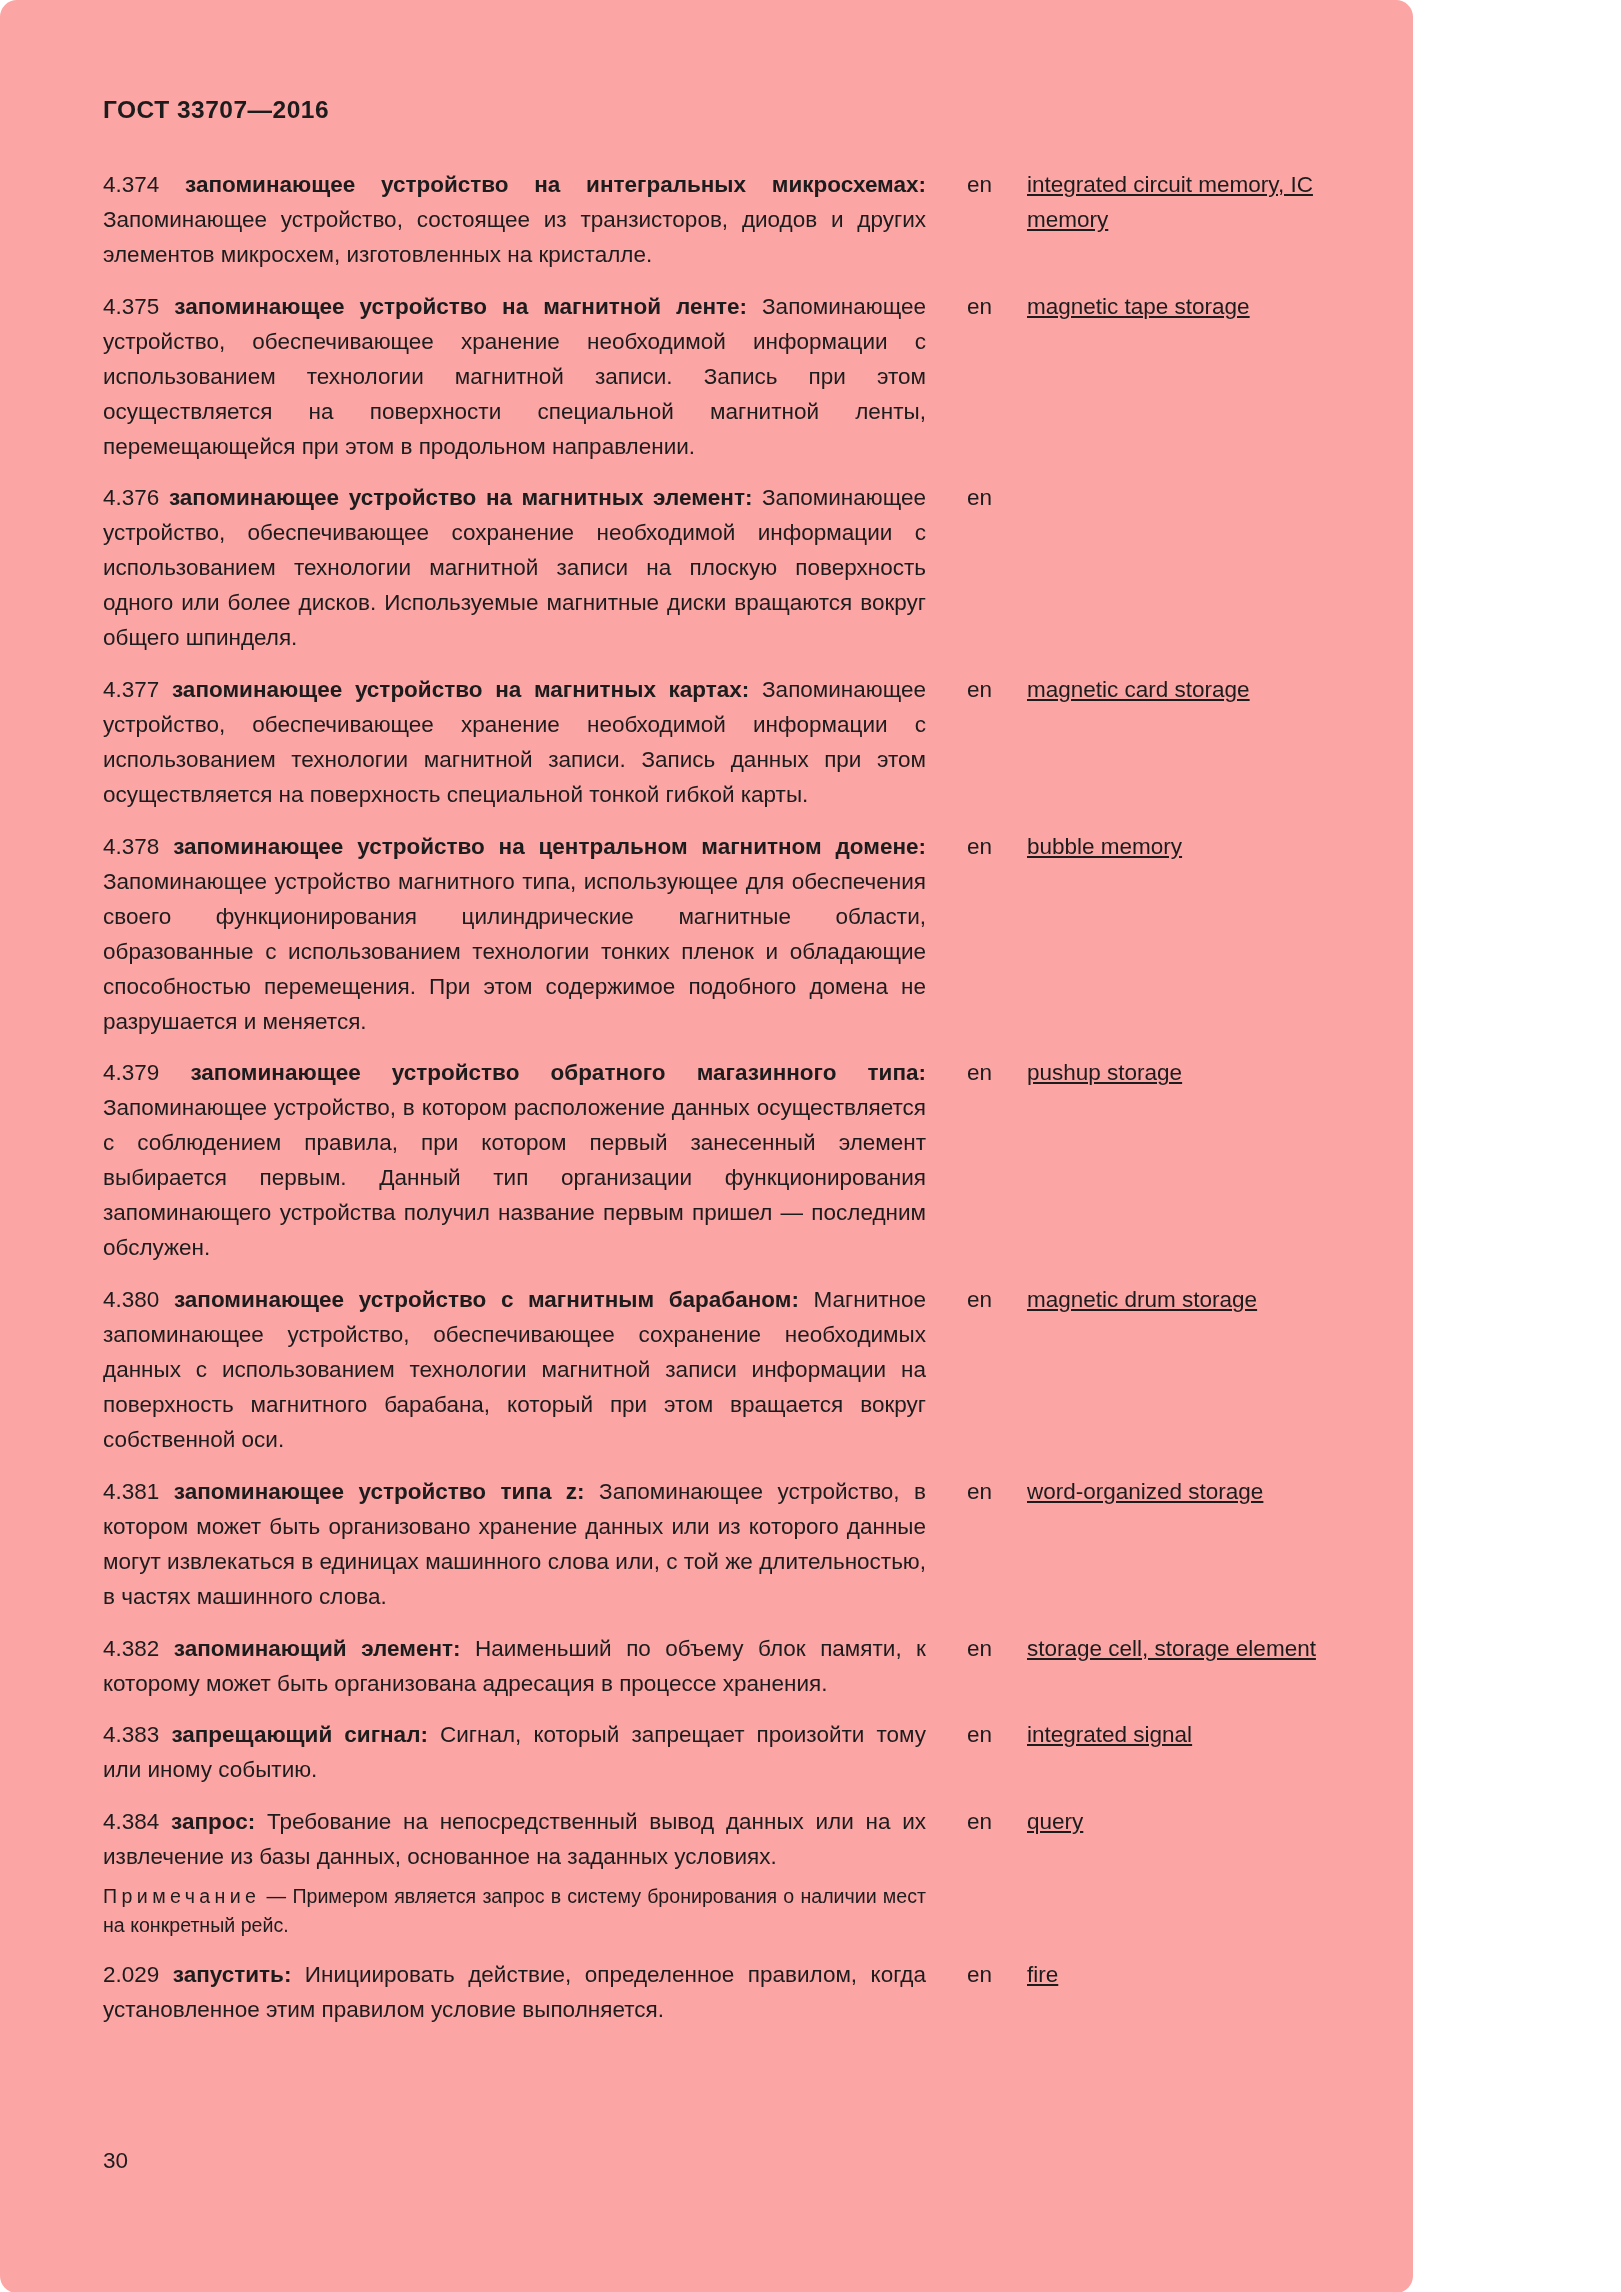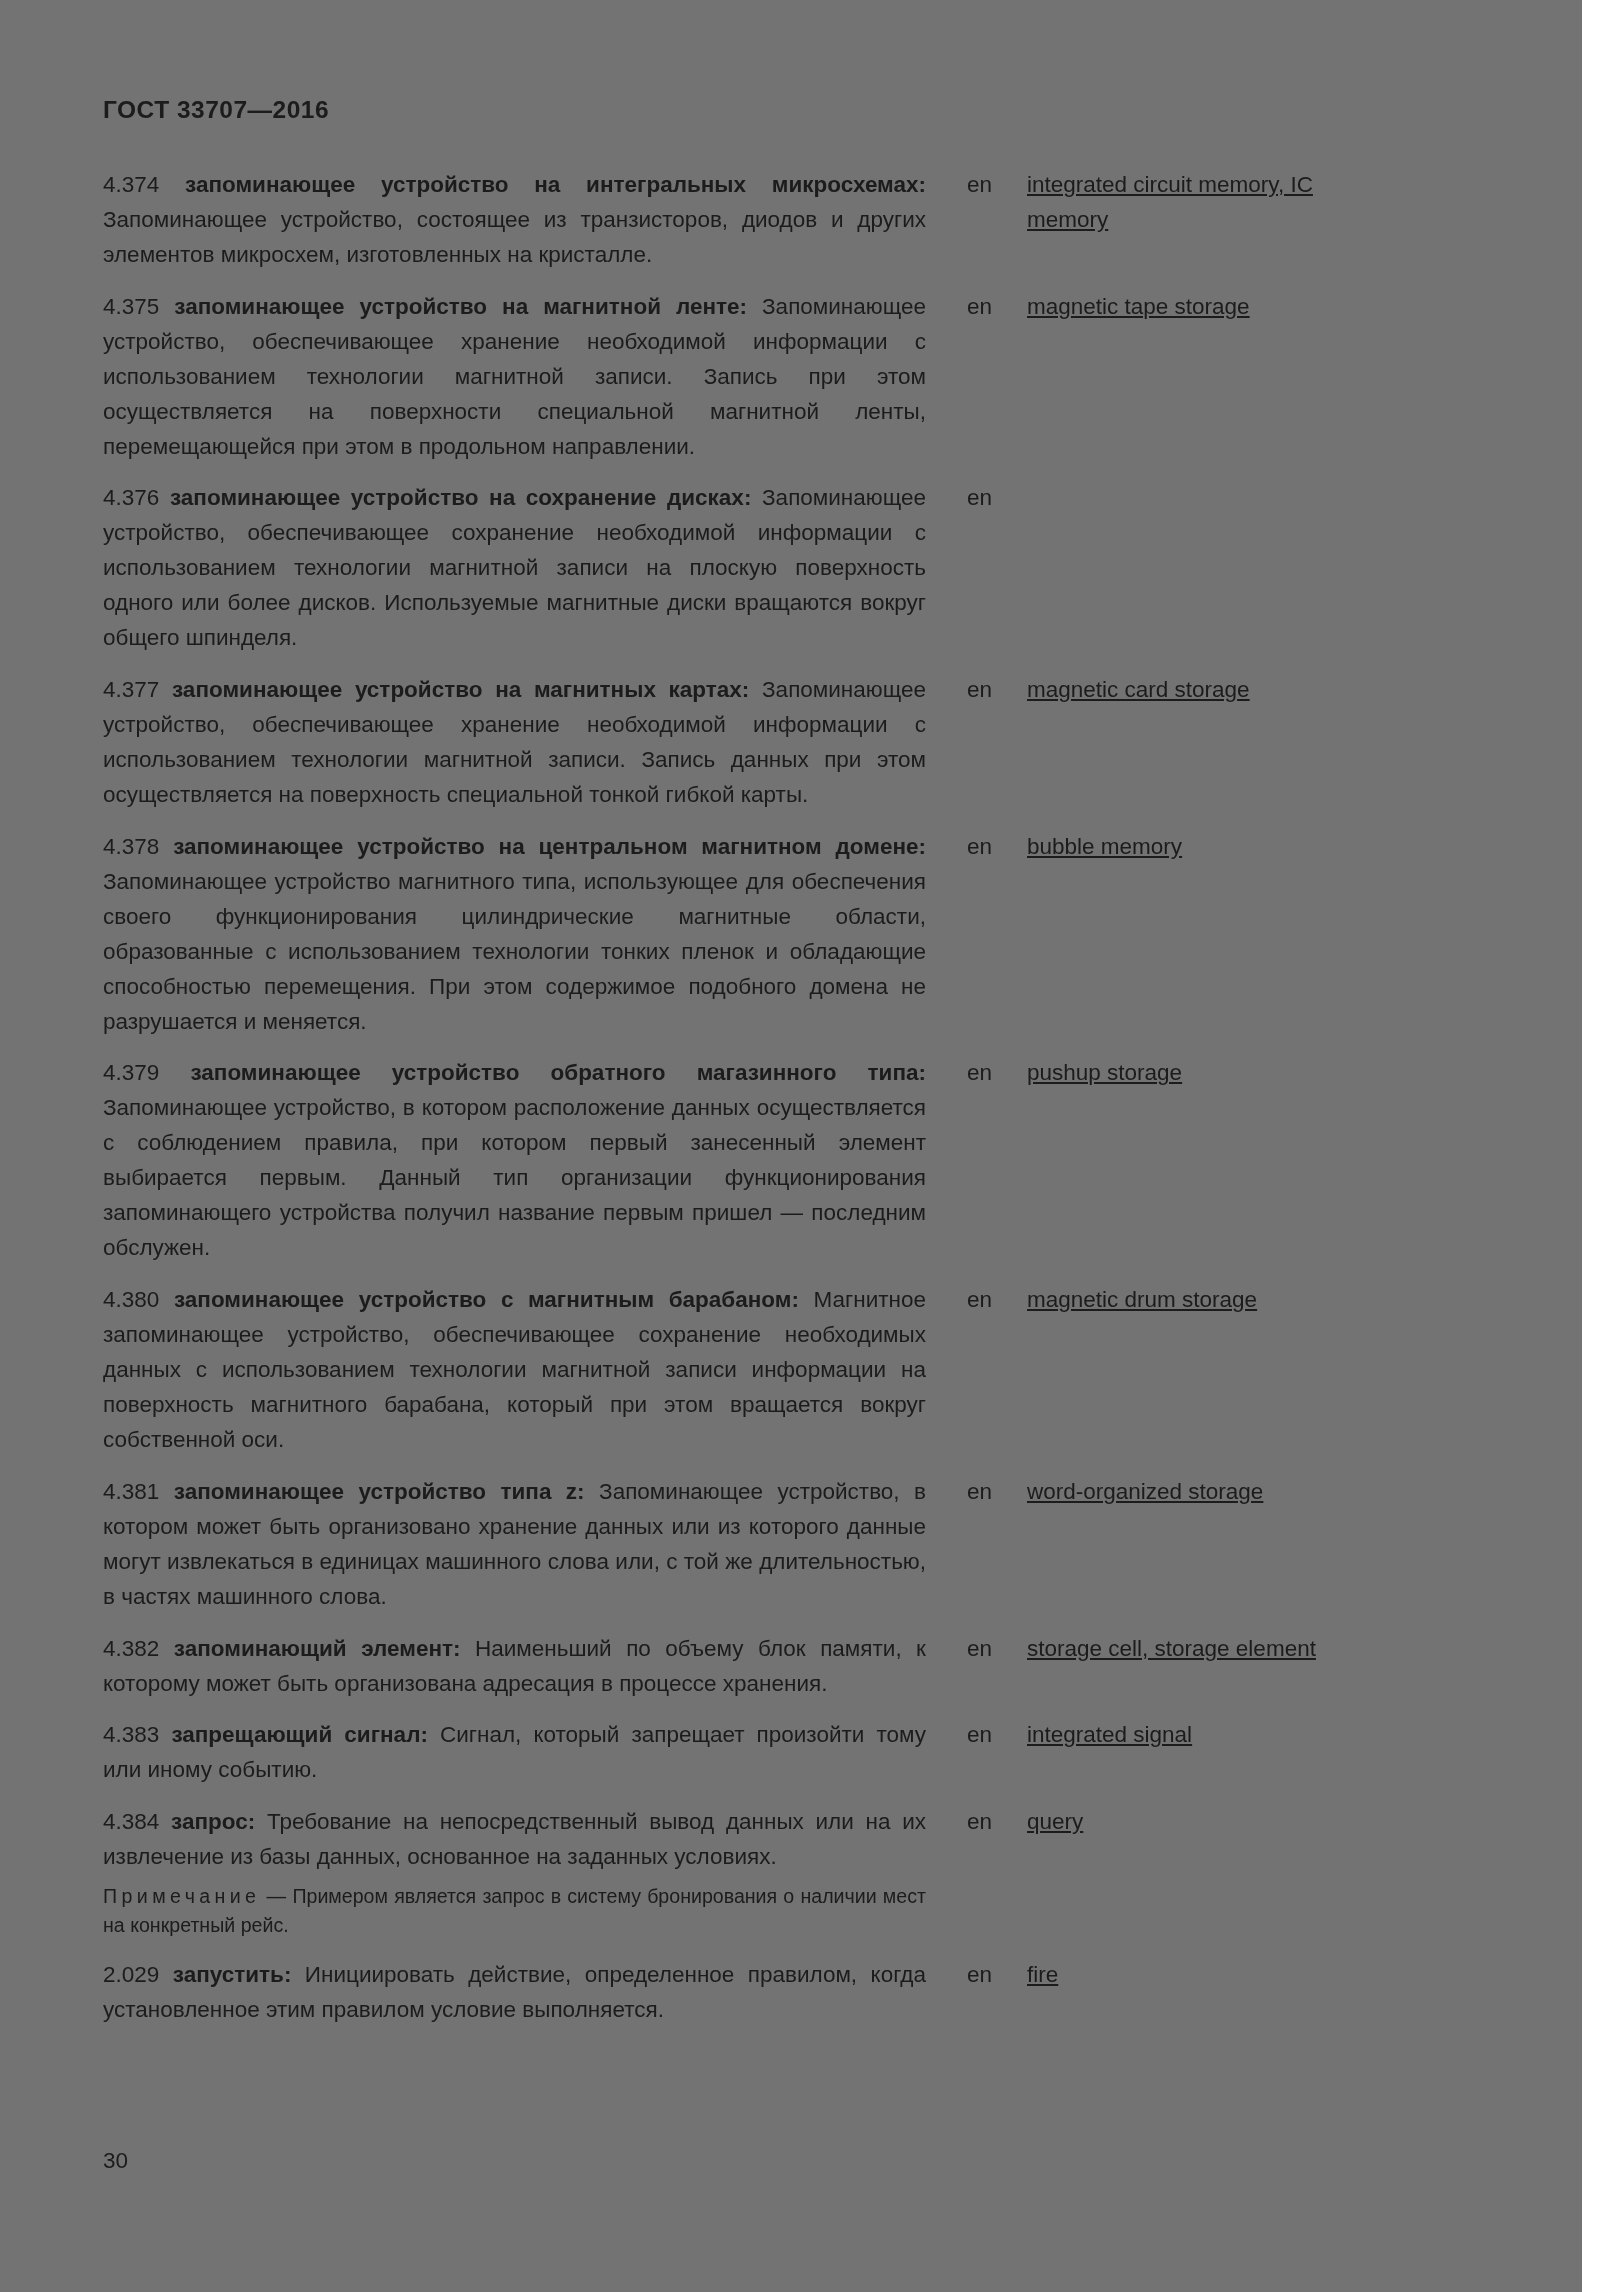--- a/index.html
+++ b/index.html
@@ -1,25 +1,26 @@
 <!DOCTYPE html>
 <html lang="ru"><head>
 <meta charset="utf-8">
 <title>ГОСТ 33707—2016 — стр. 30</title>
 <style>
   * { margin: 0; padding: 0; box-sizing: border-box; }
   html, body { background: #ffffff; }
   .page {
     position: relative;
-    width: 1582px;
+    width: 1413px;
     height: 2293px;
-    background: #737373;
+    background: #fca5a5;
     color: #1c1c1c;
     font-family: "Liberation Sans", sans-serif;
     overflow: hidden;
+    border-radius: 17px;
   }
   .content {
     position: absolute;
     top: 96px;
     left: 103px;
     width: 1294px;
   }
   .doc-header {
     font-size: 24.5px;
     font-weight: bold;
@@ -87,21 +88,21 @@
     <article class="entry">
       <div class="main-col">
         <p class="def"><span class="num">4.375</span> <b class="term">запоминающее устройство на магнитной ленте:</b> <span>Запоминающее устройство, обеспечивающее хранение необходимой информации с использованием технологии магнитной записи. Запись при этом осуществляется на поверхности специальной магнитной ленты, перемещающейся при этом в продольном направлении.</span></p>
       </div>
       <div class="lang">en</div>
       <div class="en-term">magnetic tape storage</div>
     </article>
 
     <article class="entry">
       <div class="main-col">
-        <p class="def"><span class="num">4.376</span> <b class="term">запоминающее устройство на сохранение дисках:</b> <span>Запоминающее устройство, обеспечивающее сохранение необходимой информации с использованием технологии магнитной записи на плоскую поверхность одного или более дисков. Используемые магнитные диски вращаются вокруг общего шпинделя.</span></p>
+        <p class="def"><span class="num">4.376</span> <b class="term">запоминающее устройство на магнитных элемент:</b> <span>Запоминающее устройство, обеспечивающее сохранение необходимой информации с использованием технологии магнитной записи на плоскую поверхность одного или более дисков. Используемые магнитные диски вращаются вокруг общего шпинделя.</span></p>
       </div>
       <div class="lang">en</div>
     </article>
 
     <article class="entry">
       <div class="main-col">
         <p class="def"><span class="num">4.377</span> <b class="term">запоминающее устройство на магнитных картах:</b> <span>Запоминающее устройство, обеспечивающее хранение необходимой информации с использованием технологии магнитной записи. Запись данных при этом осуществляется на поверхность специальной тонкой гибкой карты.</span></p>
       </div>
       <div class="lang">en</div>
       <div class="en-term">magnetic card storage</div>

